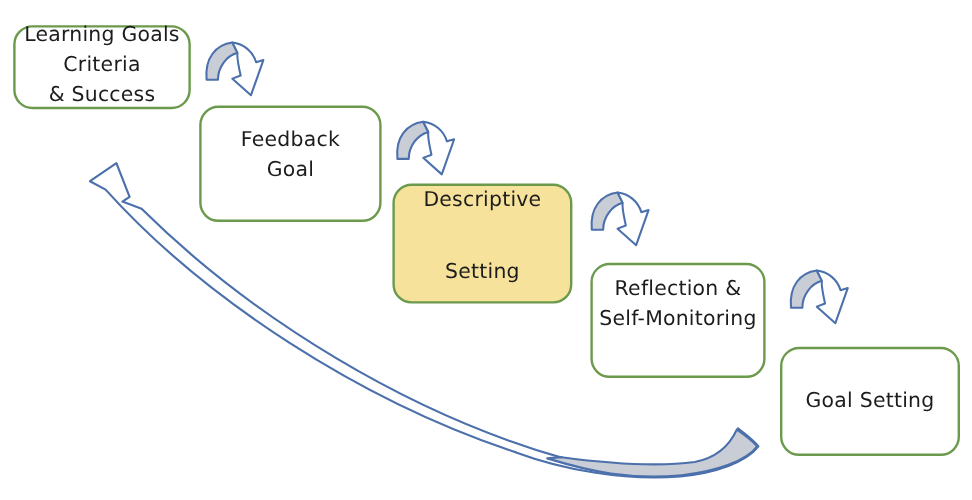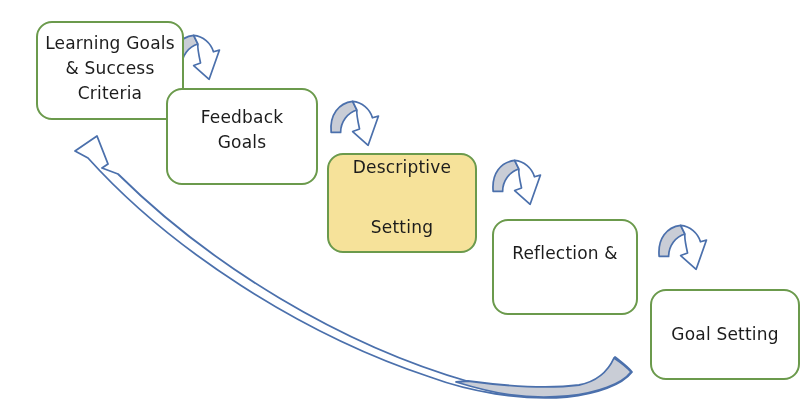--- a/index.html
+++ b/index.html
@@ -40,21 +40,21 @@
     padding-bottom: 4px;
   }
   .box.highlight {
     background: #F6E29A;
     gap: 35px;
   }
   .box span {
     display: block;
     white-space: nowrap;
   }
-  #box-learning-goals          { left: 11px;  top: 21px;  width: 148px; height: 99px; margin-left: 25px; }
+  #box-learning-goals          { left: 11px;  top: 21px;  width: 148px; height: 70px; }
   #box-learning-tasks          { left: 166px; top: 88px;  width: 152px; height: 97px; padding-bottom: 14px; }
   #box-descriptive-feedback    { left: 327px; top: 153px; width: 150px; height: 100px; padding-bottom: 12px; }
   #box-reflection              { left: 492px; top: 219px; width: 146px; height: 96px; padding-bottom: 27px; }
   #box-goal-setting            { left: 650px; top: 289px; width: 150px; height: 91px; padding-bottom: 0; }
 
   .arr-gray  { fill: #C9CDD6; stroke: #4B70AC; stroke-width: 2; stroke-linejoin: round; }
   .arr-white { fill: #ffffff; stroke: #4B70AC; stroke-width: 2; stroke-linejoin: round; }
   .ret-white { fill: #ffffff; stroke: #4B70AC; stroke-width: 1.8; stroke-linejoin: round; }
   .ret-gray  { fill: #C9CDD6; stroke: #4B70AC; stroke-width: 1.8; stroke-linejoin: round; }
 </style>
@@ -90,35 +90,36 @@
     </g>
 
     <use href="#curved-arrow" transform="translate(167,32) scale(0.86)"></use>
     <use href="#curved-arrow" transform="translate(326,98) scale(0.86)"></use>
     <use href="#curved-arrow" transform="translate(488,157) scale(0.86)"></use>
     <use href="#curved-arrow" transform="translate(654,222) scale(0.86)"></use>
   </svg>
 
   <div class="box" id="box-learning-goals">
     <span>Learning Goals</span>
+    <span>Criteria</span>
     <span>&amp; Success</span>
-    <span>Criteria</span>
   </div>
 
   <div class="box" id="box-learning-tasks">
     <span>Feedback</span>
-    <span>Goals</span>
+    <span>Goal</span>
   </div>
 
   <div class="box highlight" id="box-descriptive-feedback">
     <span>Descriptive</span>
     <span>Setting</span>
   </div>
 
   <div class="box" id="box-reflection">
     <span>Reflection &amp;</span>
+    <span>Self-Monitoring</span>
   </div>
 
   <div class="box" id="box-goal-setting">
     <span>Goal Setting</span>
   </div>
 
 </div>
 
 </body></html>

